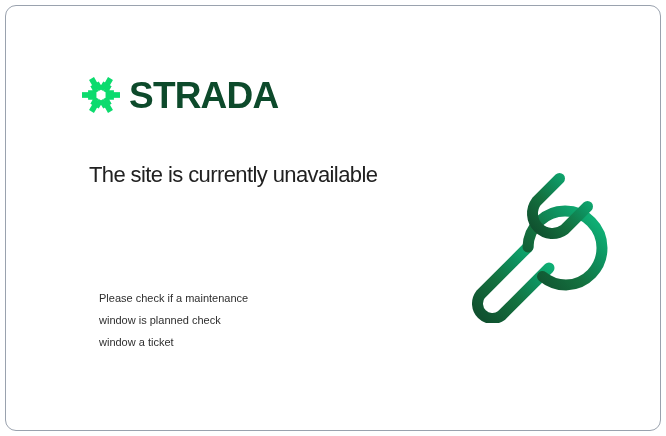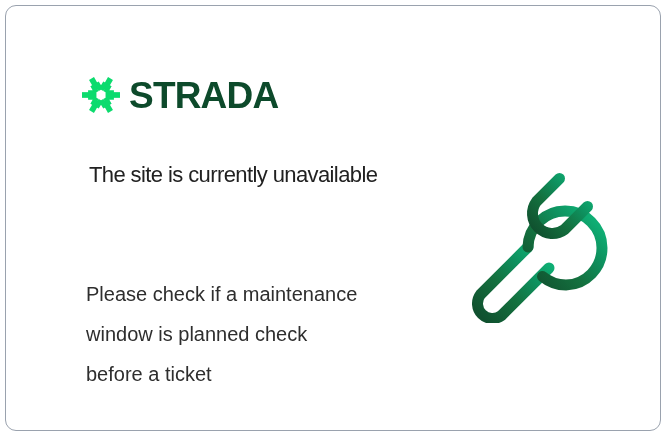--- a/index.html
+++ b/index.html
@@ -75,25 +75,25 @@
     color: #212121;
     margin: 4px;
   }
 
   
   .body-copy {
     position: absolute;
     left: 80px;
     top: 268px;
     width: 310px;
-    font-size: 20px;
+    font-size: 11px;
     font-weight: normal;
     line-height: 2.0;
     color: #2E2E2E;
-    margin: 0;
+    margin: 13px;
   }
   .body-copy .line {
     display: block;
     white-space: nowrap;
   }
 
   
   .wrench {
     position: absolute;
     left: 452px;
@@ -142,21 +142,21 @@
         </svg>
       </span>
       <span class="logo-word">STRADA</span>
     </div>
 
     <h1 class="headline">The site is currently unavailable</h1>
 
     <p class="body-copy">
       <span class="line">Please check if a maintenance</span>
       <span class="line">window is planned check</span>
-      <span class="line">before a ticket</span>
+      <span class="line">window a ticket</span>
     </p>
 
     <div class="wrench">
       <svg viewBox="0 0 160 172" xmlns="http://www.w3.org/2000/svg" aria-hidden="true">
         <defs>
           <linearGradient id="wrenchGrad" x1="0.08" y1="1" x2="0.95" y2="0.18">
             <stop offset="0%" stop-color="#10512F"></stop>
             <stop offset="42%" stop-color="#14713F"></stop>
             <stop offset="72%" stop-color="#0E8F5D"></stop>
             <stop offset="100%" stop-color="#0FAE74"></stop>

